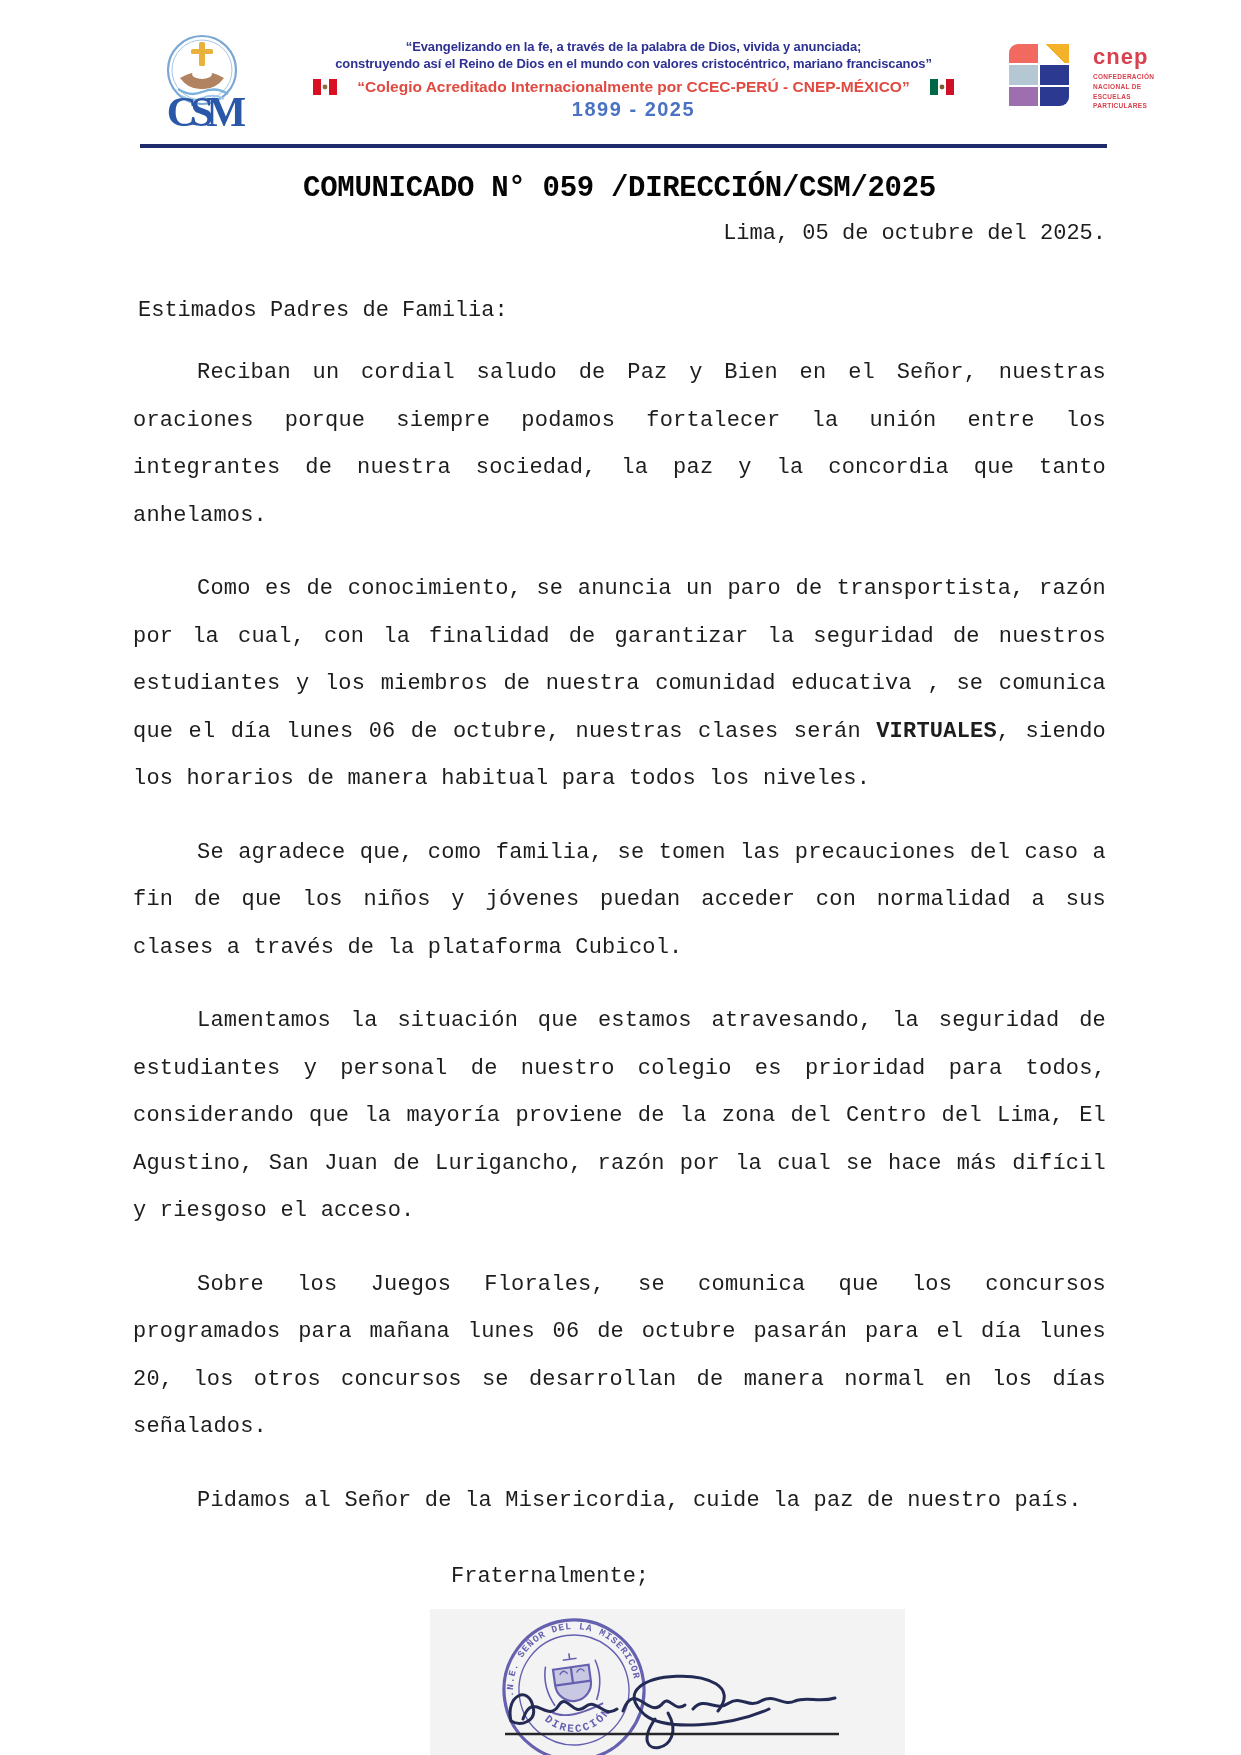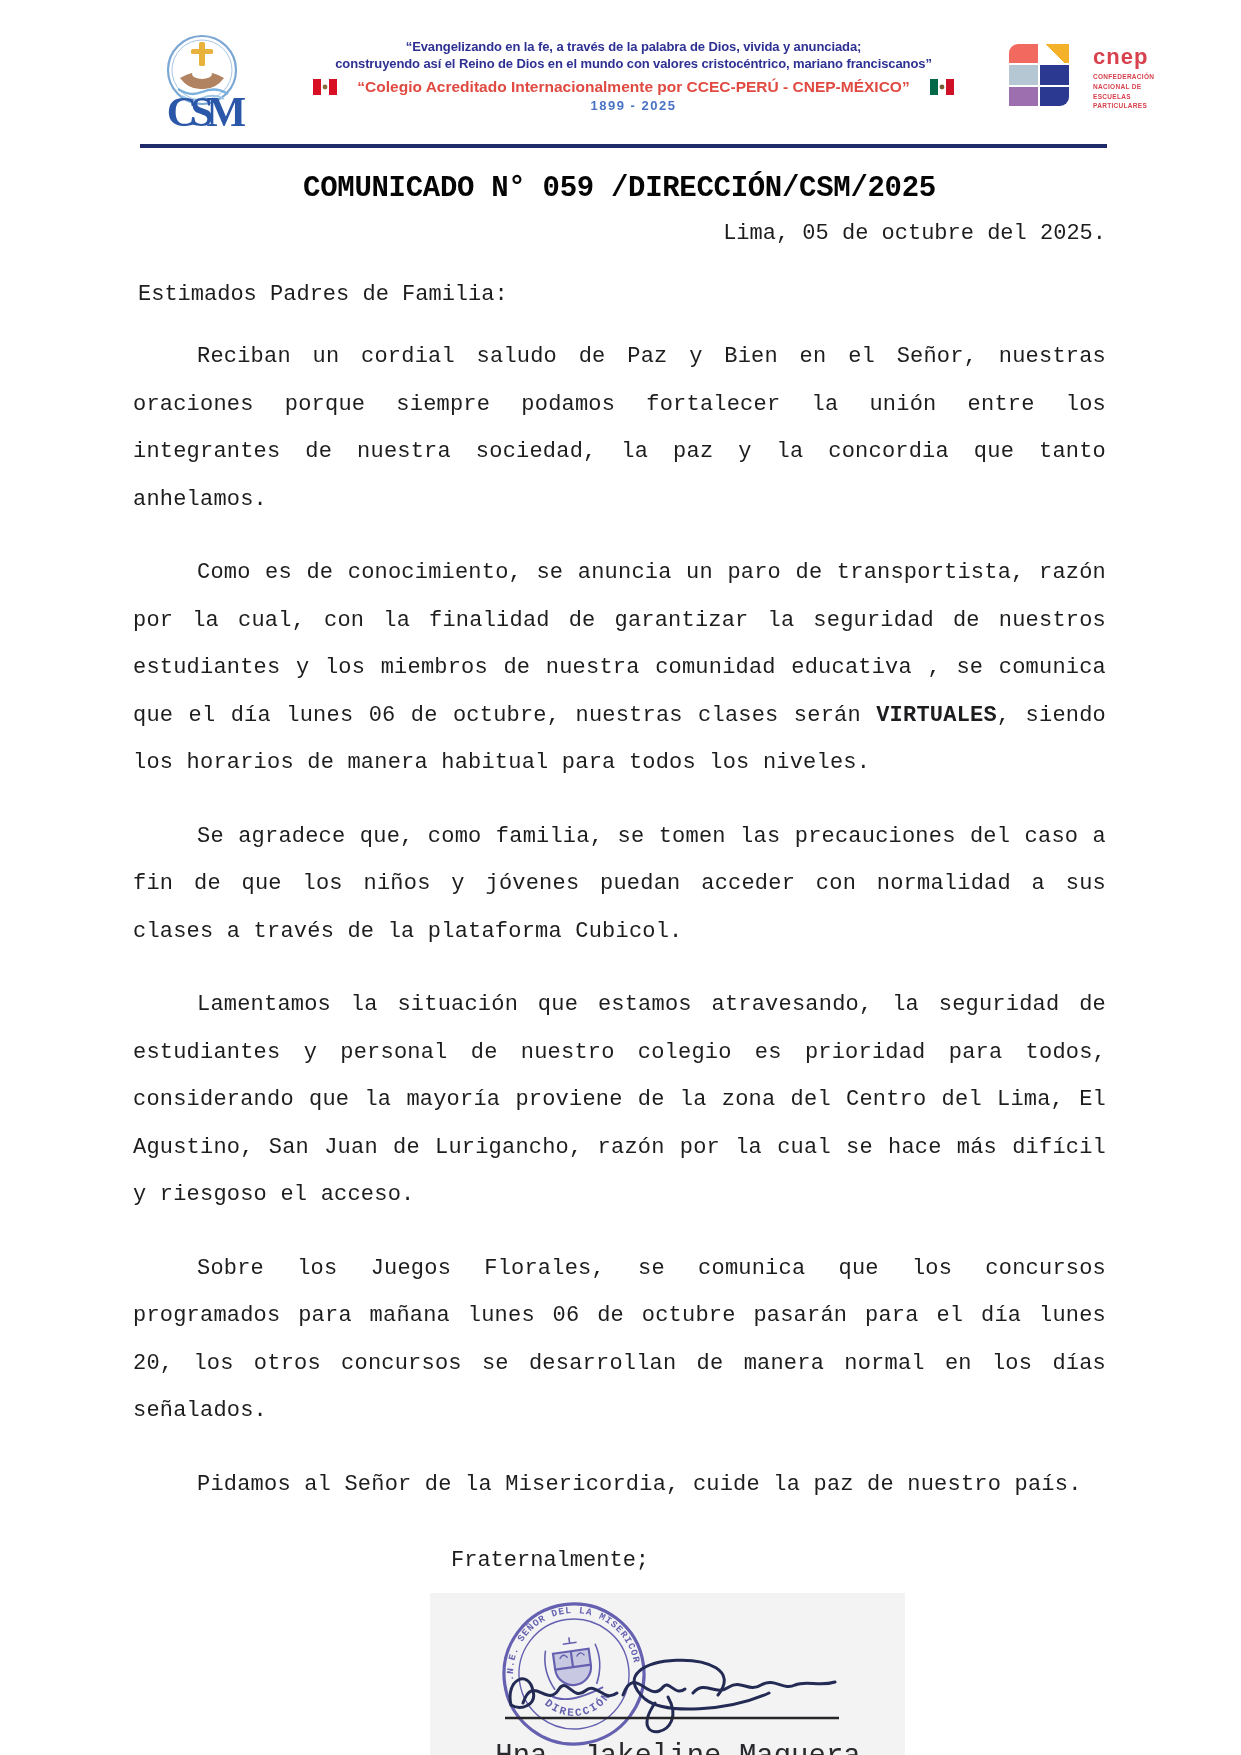--- a/index.html
+++ b/index.html
@@ -10,41 +10,41 @@
     color:#1d1d1f; overflow:hidden;
   }
   
   .letterhead { display:flex; align-items:flex-start; padding:30px 62px 0 148px; }
   .csm-logo { flex:0 0 auto; width:110px; margin-top:0; }
   .lh-center { flex:1 1 auto; text-align:center; padding-top:8px; }
   .motto { color:#2e3192; font-weight:bold; font-size:13px; line-height:1.32; letter-spacing:-0.1px; }
   .accred-row { margin-top:6px; display:flex; justify-content:center; align-items:center; gap:20px; }
   .accred-text { color:#e04a41; font-weight:bold; font-size:15.5px; }
   .flag { width:24px; height:16px; display:inline-block; flex:0 0 auto; }
-  .years { color:#4a72c4; font-weight:bold; font-size:13px; margin-top:2px; letter-spacing:1.5px; }
+  .years { color:#4a72c4; font-weight:bold; font-size:20px; margin-top:2px; letter-spacing:1.5px; }
   .cnep { flex:0 0 auto; display:flex; gap:24px; margin-top:14px; width:170px; }
   .cnep-blocks { width:60px; height:62px; display:grid; grid-template-columns:1fr 1fr;
                  grid-template-rows:1fr 1fr 1fr; gap:2px; flex:0 0 auto; }
   .blk-salmon { background:#f2695f; border-top-left-radius:9px; }
   .blk-yellow { background:linear-gradient(225deg,#f3b229 50%,#ffffff 50%); }
   .blk-bluegray { background:#b5c7d3; }
   .blk-navy { background:#2b3990; }
   .blk-purple { background:#9e6fae; }
   .blk-navy2 { background:#2b3990; border-bottom-right-radius:9px; }
   .cnep-text { padding-top:2px; }
   .cnep-name { color:#d8414d; font-weight:bold; font-size:22px; line-height:1; letter-spacing:1px; }
   .cnep-sub { color:#d8414d; font-size:6.5px; font-weight:bold; line-height:1.5;
               width:78px; margin-top:4px; text-transform:uppercase; letter-spacing:0.3px; }
   .header-rule { height:4px; background:#1f2a6b; margin:8px 134px 0 140px; }
   
   .letter { padding:0 135px 0 133px; font-size:22px;font-family:Liberation Mono, monospace; }
   .title { text-align:center; font-size:29px; font-weight:800; color:#050505;
            margin-top:24px; letter-spacing:-0.3px; }
   .date { text-align:right; margin-top:16px; }
-  .salutation { margin-top:36px; padding-left:5px; }
+  .salutation { margin-top:52px; padding-left:5px; }
   p.para { text-align:justify; text-indent:64px; line-height:2.16; margin-top:26px;
            letter-spacing:0.2px; }
   p.para b { letter-spacing:0.2px; }
   .closing { margin:40px 0 0 318px; }
   
   .sig-area { position:relative; height:280px; margin-top:14px; }
   .scan-box { position:absolute; left:297px; top:6px; width:475px; height:202px;
               background:#f3f3f3; }
   .stamp { position:absolute; left:366px; top:12px; width:150px; height:150px;
            transform:rotate(-8deg); opacity:0.92; }

